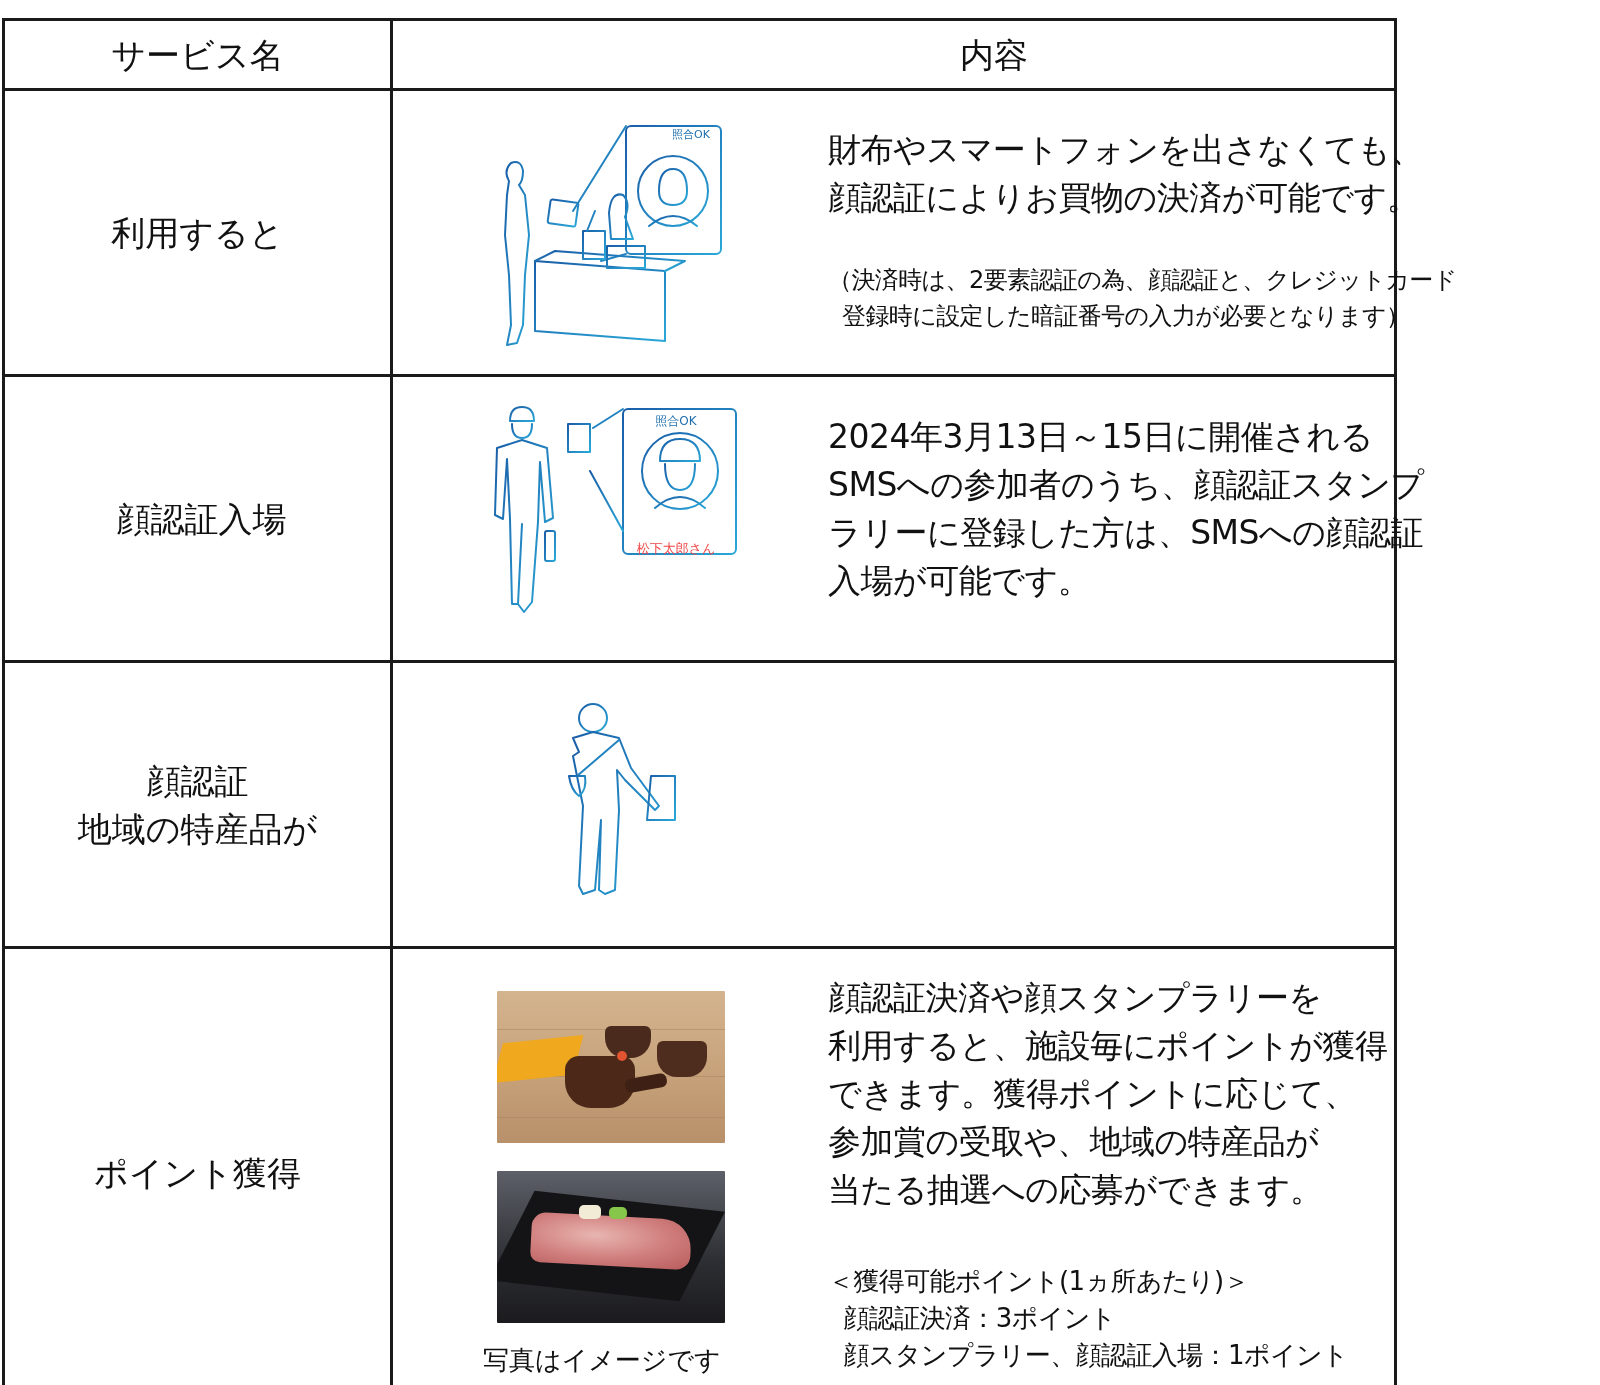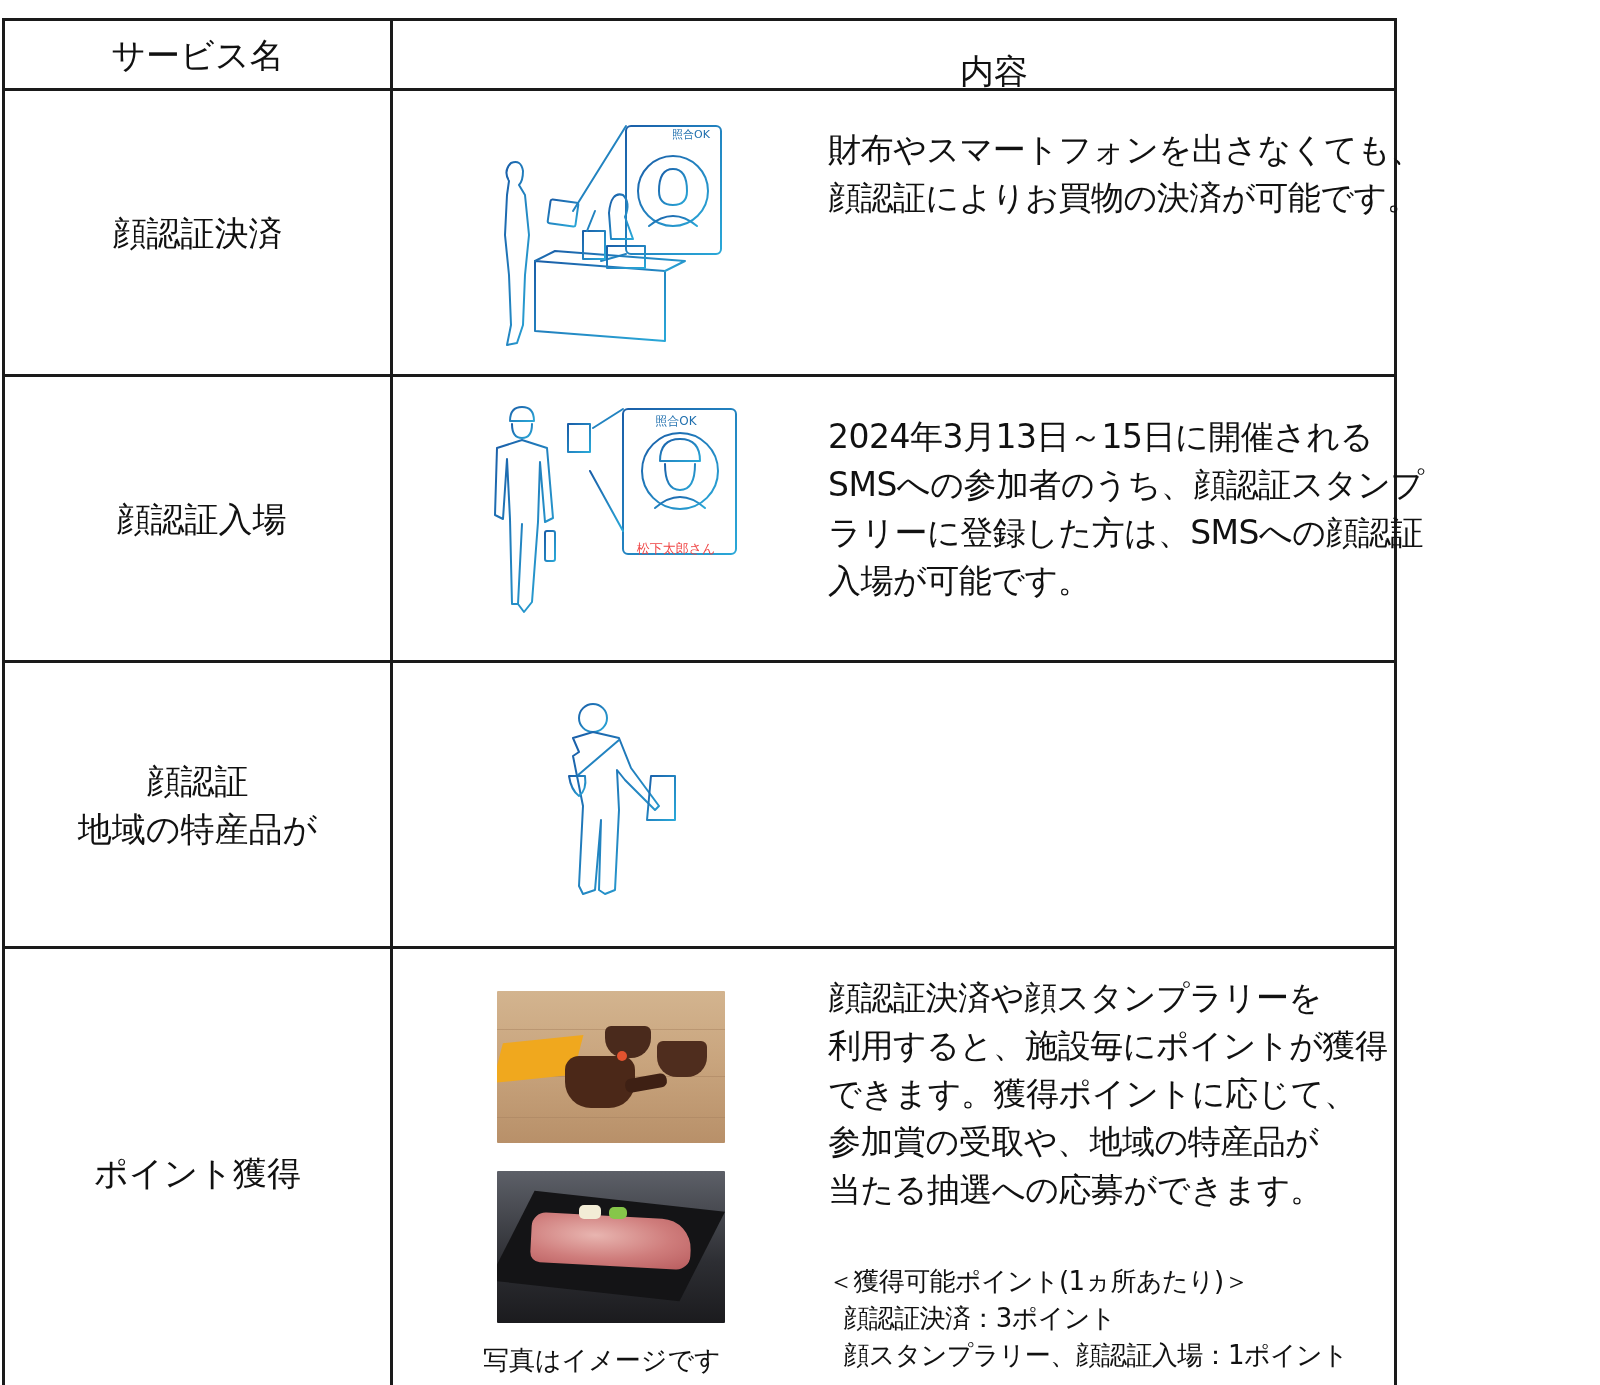--- a/index.html
+++ b/index.html
@@ -39,26 +39,26 @@
 
   <div class="hline" style="top:67px"></div>
   <div class="hline" style="top:353px"></div>
   <div class="hline" style="top:639px"></div>
   <div class="hline" style="top:925px"></div>
   <div class="vline"></div>
 
   <div class="cell" style="left:0;top:0;width:385px;height:67px;display:flex;align-items:center;">
     <span class="hdr-text">サービス名</span>
   </div>
-  <div class="cell" style="left:388px;top:0;width:1202px;height:67px;display:flex;align-items:flex-end;">
+  <div class="cell" style="left:388px;top:0;width:1202px;height:67px;display:flex;align-items:center;">
     <span class="hdr-text">内容</span>
   </div>
 
   <div class="cell name-cell" style="top:70px;height:283px;">
-    <span>顔認証決済</span>
+    <span>利用すると</span>
   </div>
   <svg class="illus" style="left:486px;top:100px" width="250" height="225" viewBox="0 0 250 225">
     <defs>
       <linearGradient id="g1" x1="0" y1="0" x2="1" y2="1">
         <stop offset="0" stop-color="#1a5ea8"></stop>
           <stop offset="1" stop-color="#2aa8d8"></stop>
       </linearGradient>
     </defs>
     <g fill="none" stroke="url(#g1)" stroke-width="2" stroke-linejoin="round" stroke-linecap="round">
 
@@ -82,20 +82,22 @@
 
       <rect x="92" y="110" width="22" height="28"></rect>
       <line x1="96" y1="110" x2="104" y2="90"></line>
 
       <path d="M118 92 q2 -22 14 -18 q8 8 2 22 l8 22 l-22 0z"></path>
       <rect x="116" y="125" width="38" height="22"></rect>
     </g>
   </svg>
   <div class="desc" style="top:105px"><span>財布やスマートフォンを出さなくても、</span>
 <span>顔認証によりお買物の決済が可能です。</span></div>
+  <div class="desc-small" style="top:241px"><span>（決済時は、2要素認証の為、顔認証と、クレジットカード</span>
+<span>  登録時に設定した暗証番号の入力が必要となります）</span></div>
   <div style="position:absolute;left:654px;top:106px;width:64px;text-align:center;font-size:11px;color:#1f6fae;">照合OK</div>
 
   <div class="cell name-cell" style="top:356px;height:283px;padding-left:8px;">
     <span>顔認証入場</span>
   </div>
   <svg class="illus" style="left:470px;top:385px" width="270" height="225" viewBox="0 0 270 225">
     <defs>
       <linearGradient id="g2" x1="0" y1="0" x2="1" y2="1">
         <stop offset="0" stop-color="#1a5ea8"></stop>
           <stop offset="1" stop-color="#2aa8d8"></stop>

